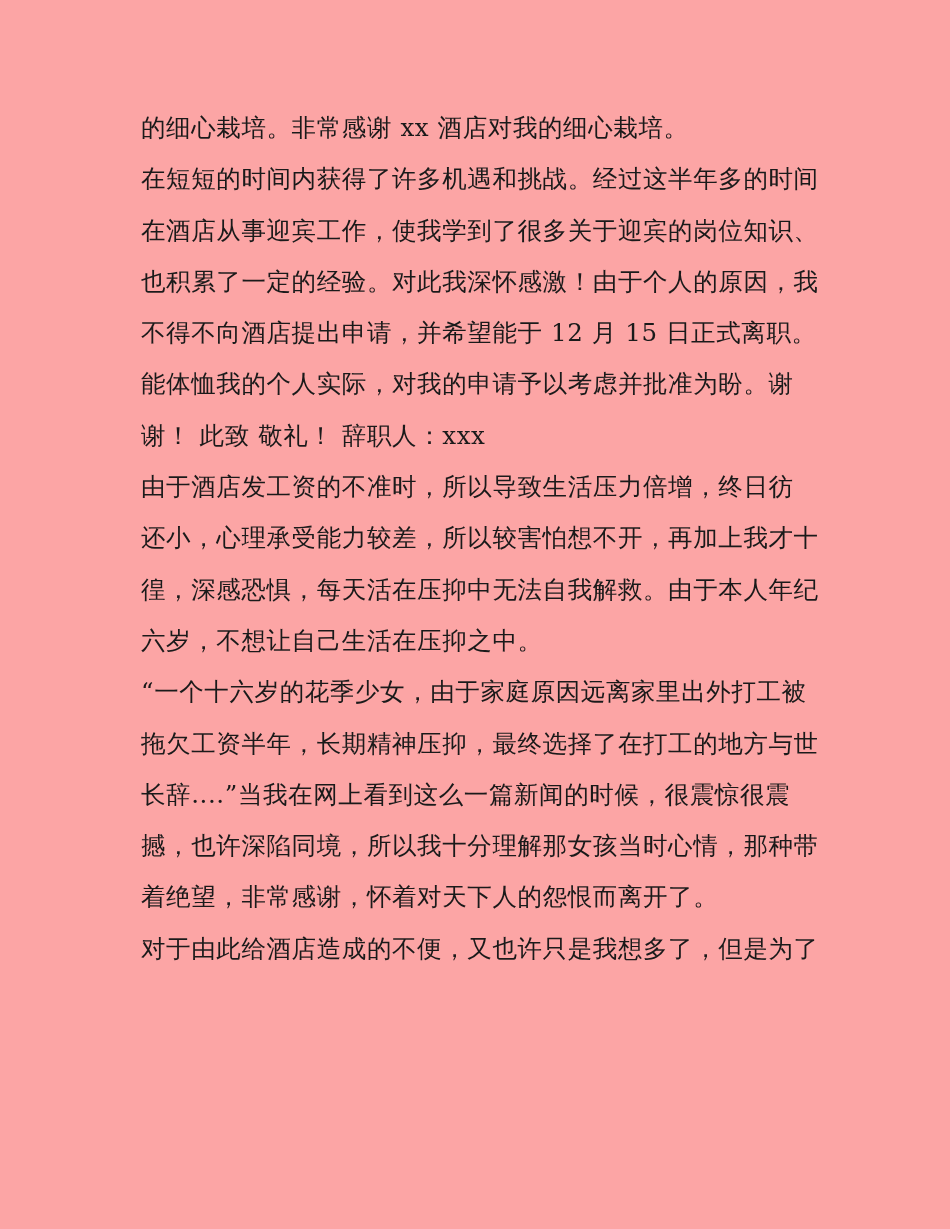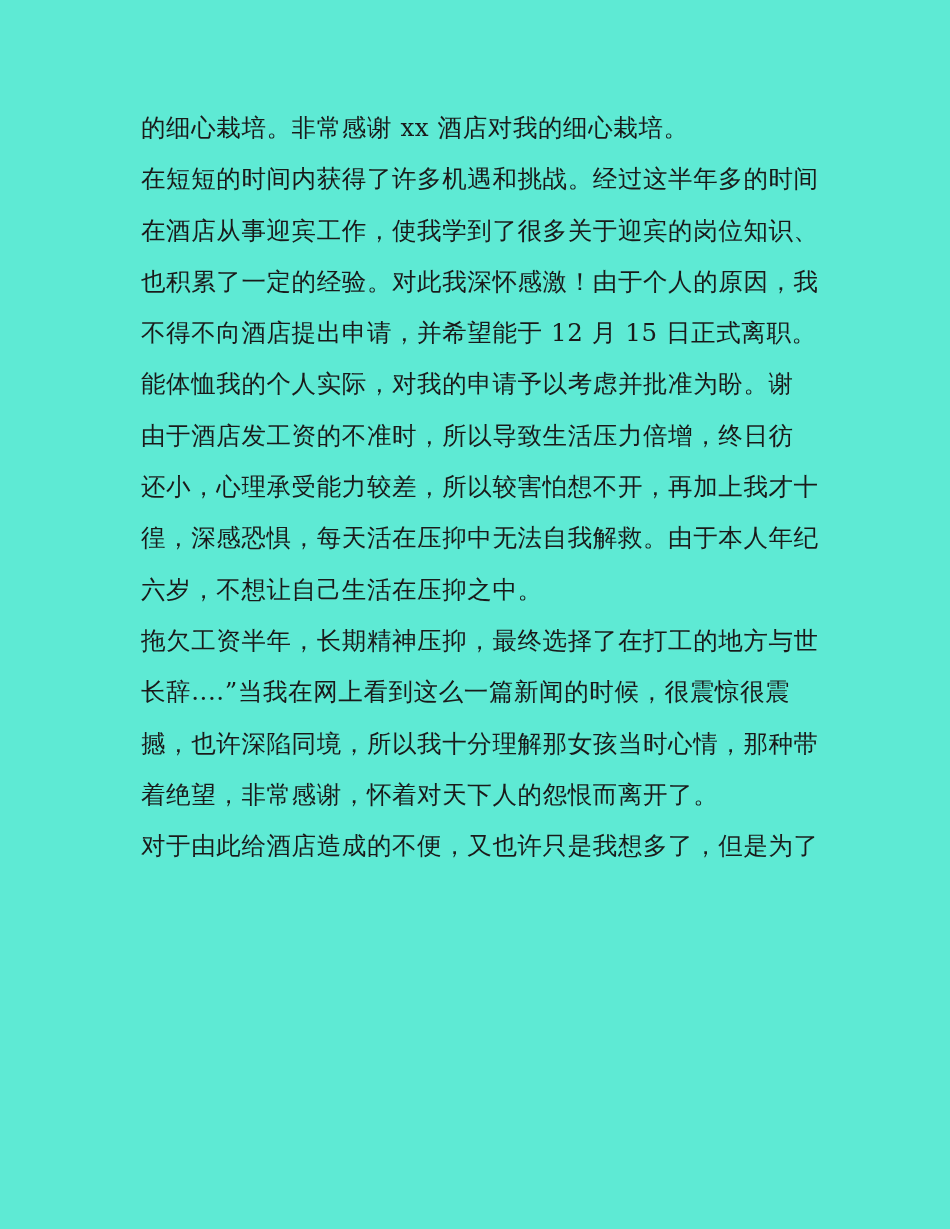--- a/index.html
+++ b/index.html
@@ -11,21 +11,21 @@
       width: 950px;
       height: 1229px;
       position: relative;
       overflow: hidden;
     }
     .page {
       position: absolute;
       left: 0; top: 0;
       width: 950px;
       height: 1229px;
-      background: #5eead4;
+      background: #fca5a5;
     }
     .text-block {
       position: absolute;
       left: 141px;
       top: 108px;
       width: 680px;
       font-family: "DejaVu Serif", "Liberation Serif", serif;
       font-size: 24.5px;
       color: #1a1a1a;
     }
@@ -40,23 +40,25 @@
 <body>
 
 <div class="page">
   <div class="text-block">
     <div class="line">的细心栽培。非常感谢 xx 酒店对我的细心栽培。</div>
     <div class="line">在短短的时间内获得了许多机遇和挑战。经过这半年多的时间</div>
     <div class="line">在酒店从事迎宾工作，使我学到了很多关于迎宾的岗位知识、</div>
     <div class="line">也积累了一定的经验。对此我深怀感激！由于个人的原因，我</div>
     <div class="line">不得不向酒店提出申请，并希望能于 12 月 15 日正式离职。</div>
     <div class="line">能体恤我的个人实际，对我的申请予以考虑并批准为盼。谢</div>
+    <div class="line">谢！ 此致 敬礼！ 辞职人：xxx</div>
     <div class="line">由于酒店发工资的不准时，所以导致生活压力倍增，终日彷</div>
     <div class="line">还小，心理承受能力较差，所以较害怕想不开，再加上我才十</div>
     <div class="line">徨，深感恐惧，每天活在压抑中无法自我解救。由于本人年纪</div>
     <div class="line">六岁，不想让自己生活在压抑之中。</div>
+    <div class="line">“一个十六岁的花季少女，由于家庭原因远离家里出外打工被</div>
     <div class="line">拖欠工资半年，长期精神压抑，最终选择了在打工的地方与世</div>
     <div class="line">长辞....”当我在网上看到这么一篇新闻的时候，很震惊很震</div>
     <div class="line">撼，也许深陷同境，所以我十分理解那女孩当时心情，那种带</div>
     <div class="line">着绝望，非常感谢，怀着对天下人的怨恨而离开了。</div>
     <div class="line">对于由此给酒店造成的不便，又也许只是我想多了，但是为了</div>
   </div>
 </div>
 
 </body></html>

